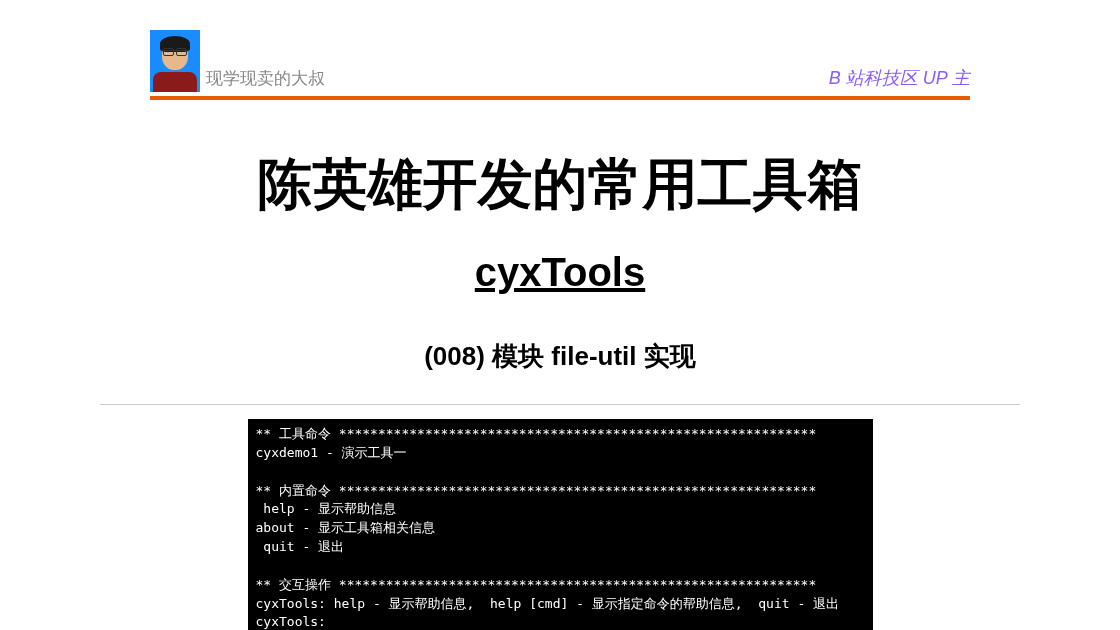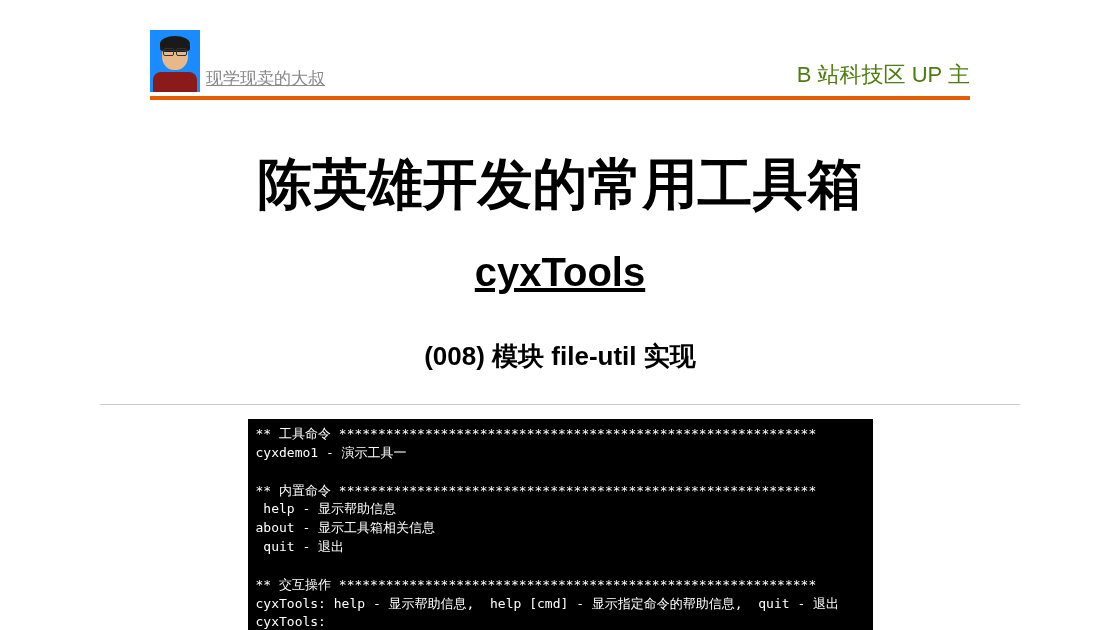--- a/index.html
+++ b/index.html
@@ -84,26 +84,26 @@
       transform: translateX(-50%);
       width: 44px;
       height: 20px;
       background: #8b1a1a;
       border-radius: 8px 8px 0 0;
     }
     .author-name {
       color: #888;
       font-size: 17px;
       padding-bottom: 2px;
-      text-decoration: underline;
     }
     .tagline {
-      color: #4d7c0f;
-      font-size: 22px;
+      color: #8b5cf6;
+      font-size: 18px;
       padding-bottom: 2px;
+      font-style: italic;
     }
     .main {
       text-align: center;
       padding-top: 48px;
     }
     .title-cn {
       font-size: 55px;
       font-weight: bold;
       font-family: "SimSun", serif;
       color: #000;

